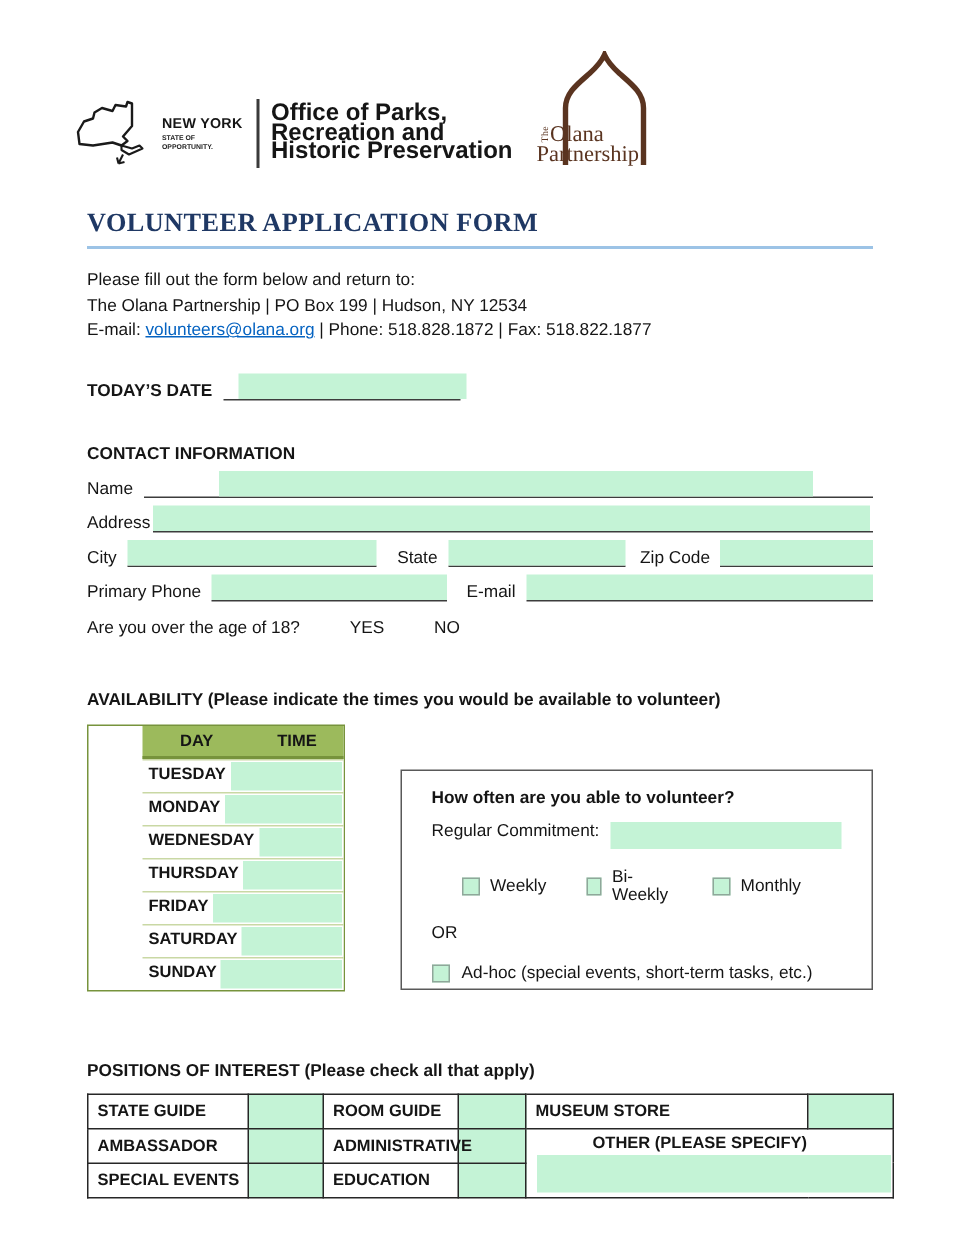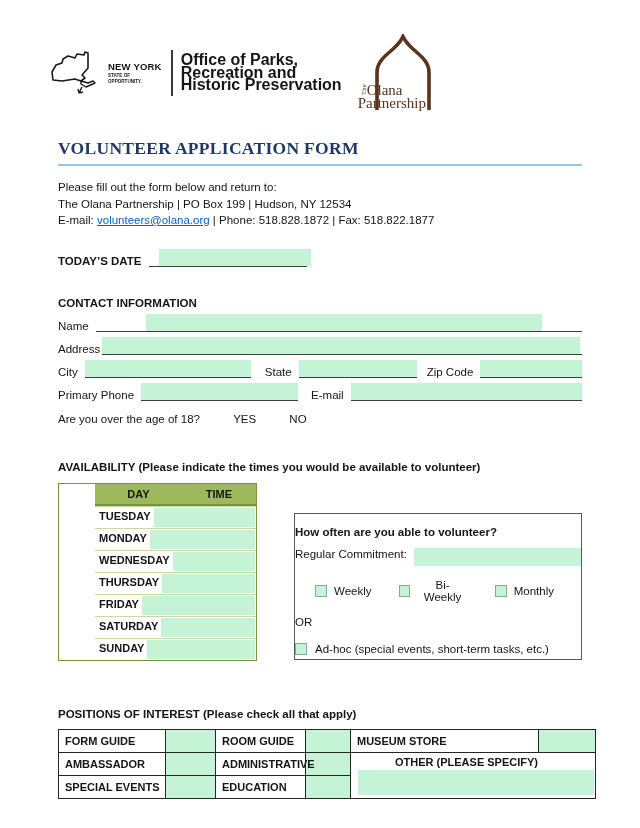--- a/index.html
+++ b/index.html
@@ -5,21 +5,21 @@
   html,body{margin:0;padding:0;}
   body{
     width:640px;height:828px;background:#ffffff;
     font-family:"Liberation Sans", sans-serif;
     font-size:11.5px;color:#151515;overflow:hidden;
   }
   .b{font-weight:700;}
   .page{position:relative;width:640px;height:828px;}
 
   
-  .logos{display:flex;align-items:flex-start;margin:34px 60px 0 48px;height:78px;}
+  .logos{display:flex;align-items:flex-end;margin:34px 60px 0 48px;height:78px;}
   .nys{display:flex;align-items:center;margin-top:16px;}
   .nys svg{display:block;}
   .nys-text{margin-left:4px;line-height:1;}
   .nys-brand{font-weight:700;font-size:9.5px;letter-spacing:.2px;}
   .nys-tag{font-size:4.6px;font-weight:700;color:#222;margin-top:2px;line-height:1.2;}
   .nys-divider{width:2px;background:#3a3a3a;height:46px;margin:0 8px 0 9px;}
   .office{font-weight:700;font-size:16px;line-height:12.5px;}
   .olana{position:relative;width:92px;height:78px;margin-left:16px;}
   .olana svg{position:absolute;left:12px;top:0;}
   .olana-text{position:absolute;left:0;bottom:2px;color:#5a3420;font-family:"Liberation Serif", serif;line-height:13px;font-size:15px;white-space:nowrap;}
@@ -60,26 +60,26 @@
   .avtable{width:161px;border:1.5px solid #77933c;padding-left:36px;}
   .avhead{display:flex;background:#9cba5c;border-bottom:2px solid #77933c;height:20px;align-items:center;font-weight:700;font-size:11px;}
   .avhead span{text-align:center;}
   .avhead .hd-day{width:54%;}
   .avhead .hd-time{width:46%;}
   .avrow{display:flex;align-items:stretch;height:21px;background:#fff;border-top:1px solid #c9d8a4;}
   .avrow:first-of-type{border-top:none;}
   .avrow .day{font-weight:700;font-size:11px;padding:3px 3px 0 4px;white-space:nowrap;}
   .avrow .time{flex:1;background:#c4f3d6;margin:1px 1px 1px 0;}
 
-  .freq-box{flex:1;margin-left:37px;margin-top:30px;border:1px solid #595959;box-sizing:border-box;height:147px;padding:12px 0;}
+  .freq-box{flex:1;margin-left:37px;margin-top:30px;border:1px solid #595959;box-sizing:border-box;height:147px;padding:12px 20px;}
   .reg-row{display:flex;align-items:flex-start;margin-top:10px;}
   .reg-field{flex:1;height:18px;background:#c4f3d6;margin-left:7px;}
   .cb{display:inline-block;width:10px;height:10px;background:#c4f3d6;border:1px solid #8fa79a;box-sizing:content-box;}
   .cb-row{display:flex;align-items:center;margin-top:13px;padding-left:20px;}
-  .cb-item{display:flex;align-items:center;margin-right:27px;text-align:center;}
+  .cb-item{display:flex;align-items:center;margin-right:27px;}
   .cb-item span.lbl{margin-left:7px;}
   .or-row{margin-top:13px;}
   .adhoc-row{display:flex;align-items:center;margin-top:15px;}
   .adhoc-row span.lbl{margin-left:8px;}
 
   
   .pos-h{margin-top:47px;}
   table.ptable{border-collapse:collapse;margin-top:9px;table-layout:fixed;width:537px;}
   table.ptable td{border:1px solid #262626;height:22px;font-weight:700;font-size:11px;padding:0 0 0 6px;}
   td.pc{background:#c4f3d6;padding:0;}
@@ -263,21 +263,21 @@
       <colgroup>
         <col style="width:107px">
           <col style="width:50px">
           <col style="width:90px">
           <col style="width:45px">
           <col style="width:188px">
           <col style="width:57px">
       </colgroup>
       <tbody>
           <tr>
-        <td>FORM GUIDE</td>
+        <td>STATE GUIDE</td>
         <td class="pc"></td>
         <td>ROOM GUIDE</td>
         <td class="pc"></td>
         <td>MUSEUM STORE</td>
         <td class="pc"></td>
       </tr>
       <tr>
         <td>AMBASSADOR</td>
         <td class="pc"></td>
         <td>ADMINISTRATIVE</td>

